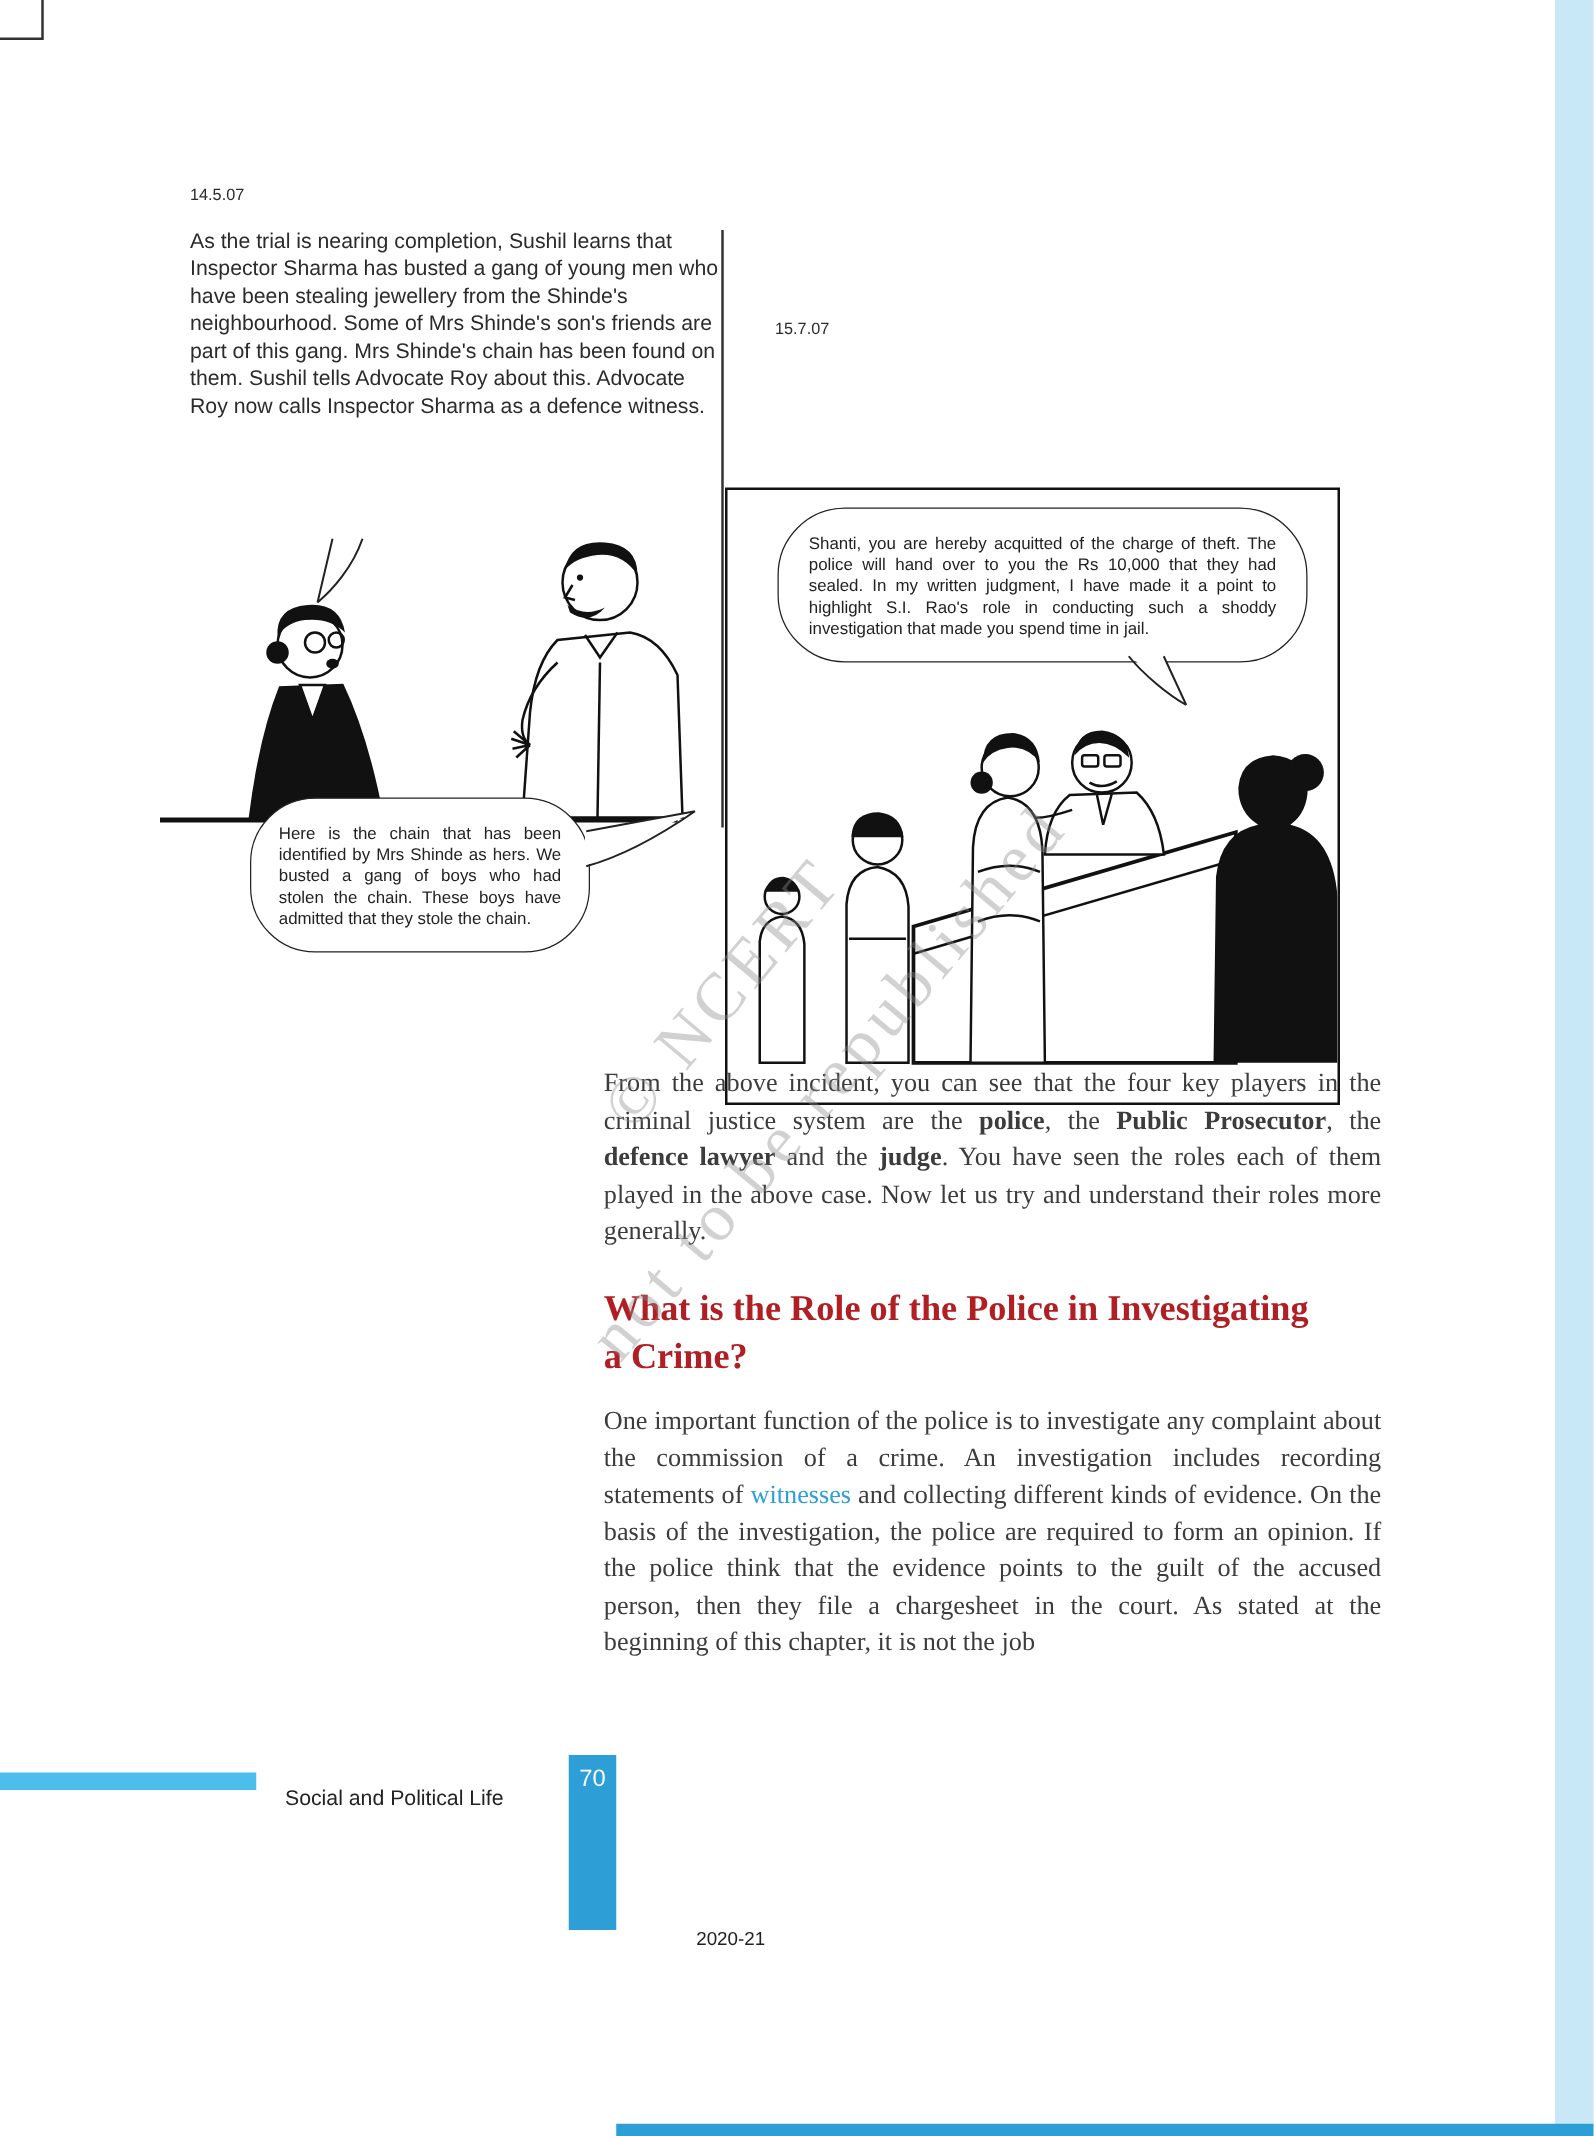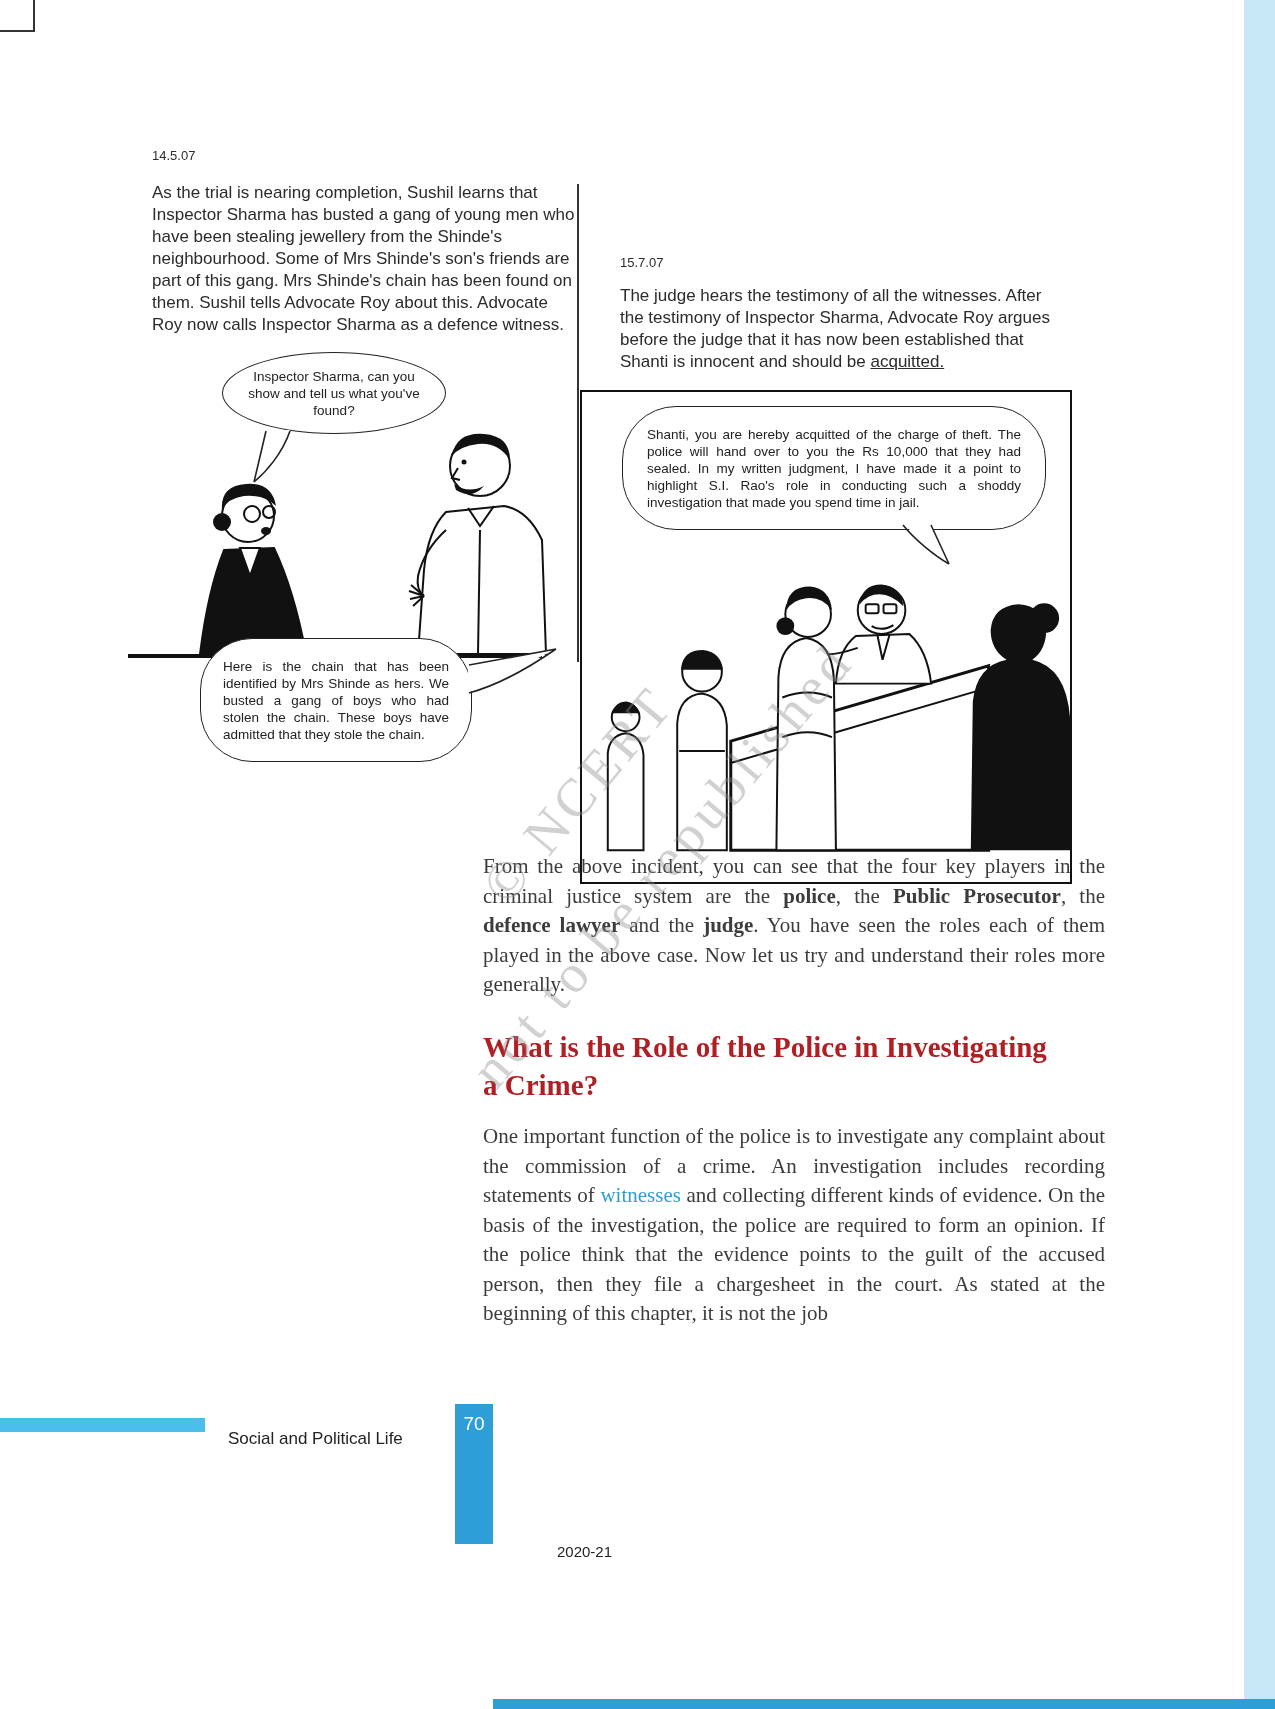--- a/index.html
+++ b/index.html
@@ -82,23 +82,20 @@
 <div class="page">
 
   <div class="crop-h"></div>
   <div class="crop-v"></div>
   <div class="right-band"></div>
 
   <div class="date date-left sans">14.5.07</div>
   <p class="narration narration-left sans">As the trial is nearing completion, Sushil learns that Inspector Sharma has busted a gang of young men who have been stealing jewellery from the Shinde's neighbourhood. Some of Mrs Shinde's son's friends are part of this gang. Mrs Shinde's chain has been found on them. Sushil tells Advocate Roy about this. Advocate Roy now calls Inspector Sharma as a defence witness.</p>
   <div class="col-divider"></div>
 
-  <div class="bubble bubble1 sans">
-    <div class="bubble-inner">Inspector Sharma, can you show and tell us what you've found?</div>
-  </div>
   <svg class="tail tail1" width="46" height="56" viewBox="0 0 46 56">
     <polygon points="14,0 38,0 2,52" fill="#fff"></polygon>
     <path d="M14,1 L2,52 M38,1 C30,24 14,42 2,52" fill="none" stroke="#222" stroke-width="1.6"></path>
   </svg>
 
   <svg class="left-art" viewBox="0 0 450 272">
     <line x1="0" y1="266" x2="414" y2="266" stroke="#111" stroke-width="4"></line>
 
     <g stroke="#111" fill="none" stroke-width="2">
       <path d="M96 160 Q80 200 72 264 L178 264 Q166 200 146 158 Z" fill="#111"></path>
@@ -127,21 +124,20 @@
 
   <div class="bubble bubble2 sans">
     <div class="bubble-inner">Here is the chain that has been identified by Mrs Shinde as hers. We busted a gang of boys who had stolen the chain. These boys have admitted that they stole the chain.</div>
   </div>
   <svg class="tail tail2" width="92" height="54" viewBox="0 0 92 54">
     <polygon points="0,20 0,48 88,4" fill="#fff"></polygon>
     <path d="M1,20 L88,4 M1,48 C30,40 62,22 88,4" fill="none" stroke="#222" stroke-width="1.6"></path>
   </svg>
 
   <div class="date date-right sans">15.7.07</div>
-  <p class="narration narration-right sans"><span>The judge hears the testimony of all the witnesses. After the testimony of Inspector Sharma, Advocate Roy argues before the judge that it has now been established that Shanti is innocent and should be </span><span class="seg-u">acquitted.</span></p>
 
   <div class="court-frame">
 
     <svg class="court-art" viewBox="0 0 492 430">
 
       <path d="M150 320 L410 244 L410 430 L150 430 Z" fill="#fff" stroke="#111" stroke-width="3"></path>
       <path d="M150 342 L410 266" stroke="#111" stroke-width="2"></path>
 
       <g stroke="#111" fill="none" stroke-width="2">
         <path d="M276 214 Q258 228 256 262 L352 262 Q348 228 330 212 Z" fill="#fff"></path>

